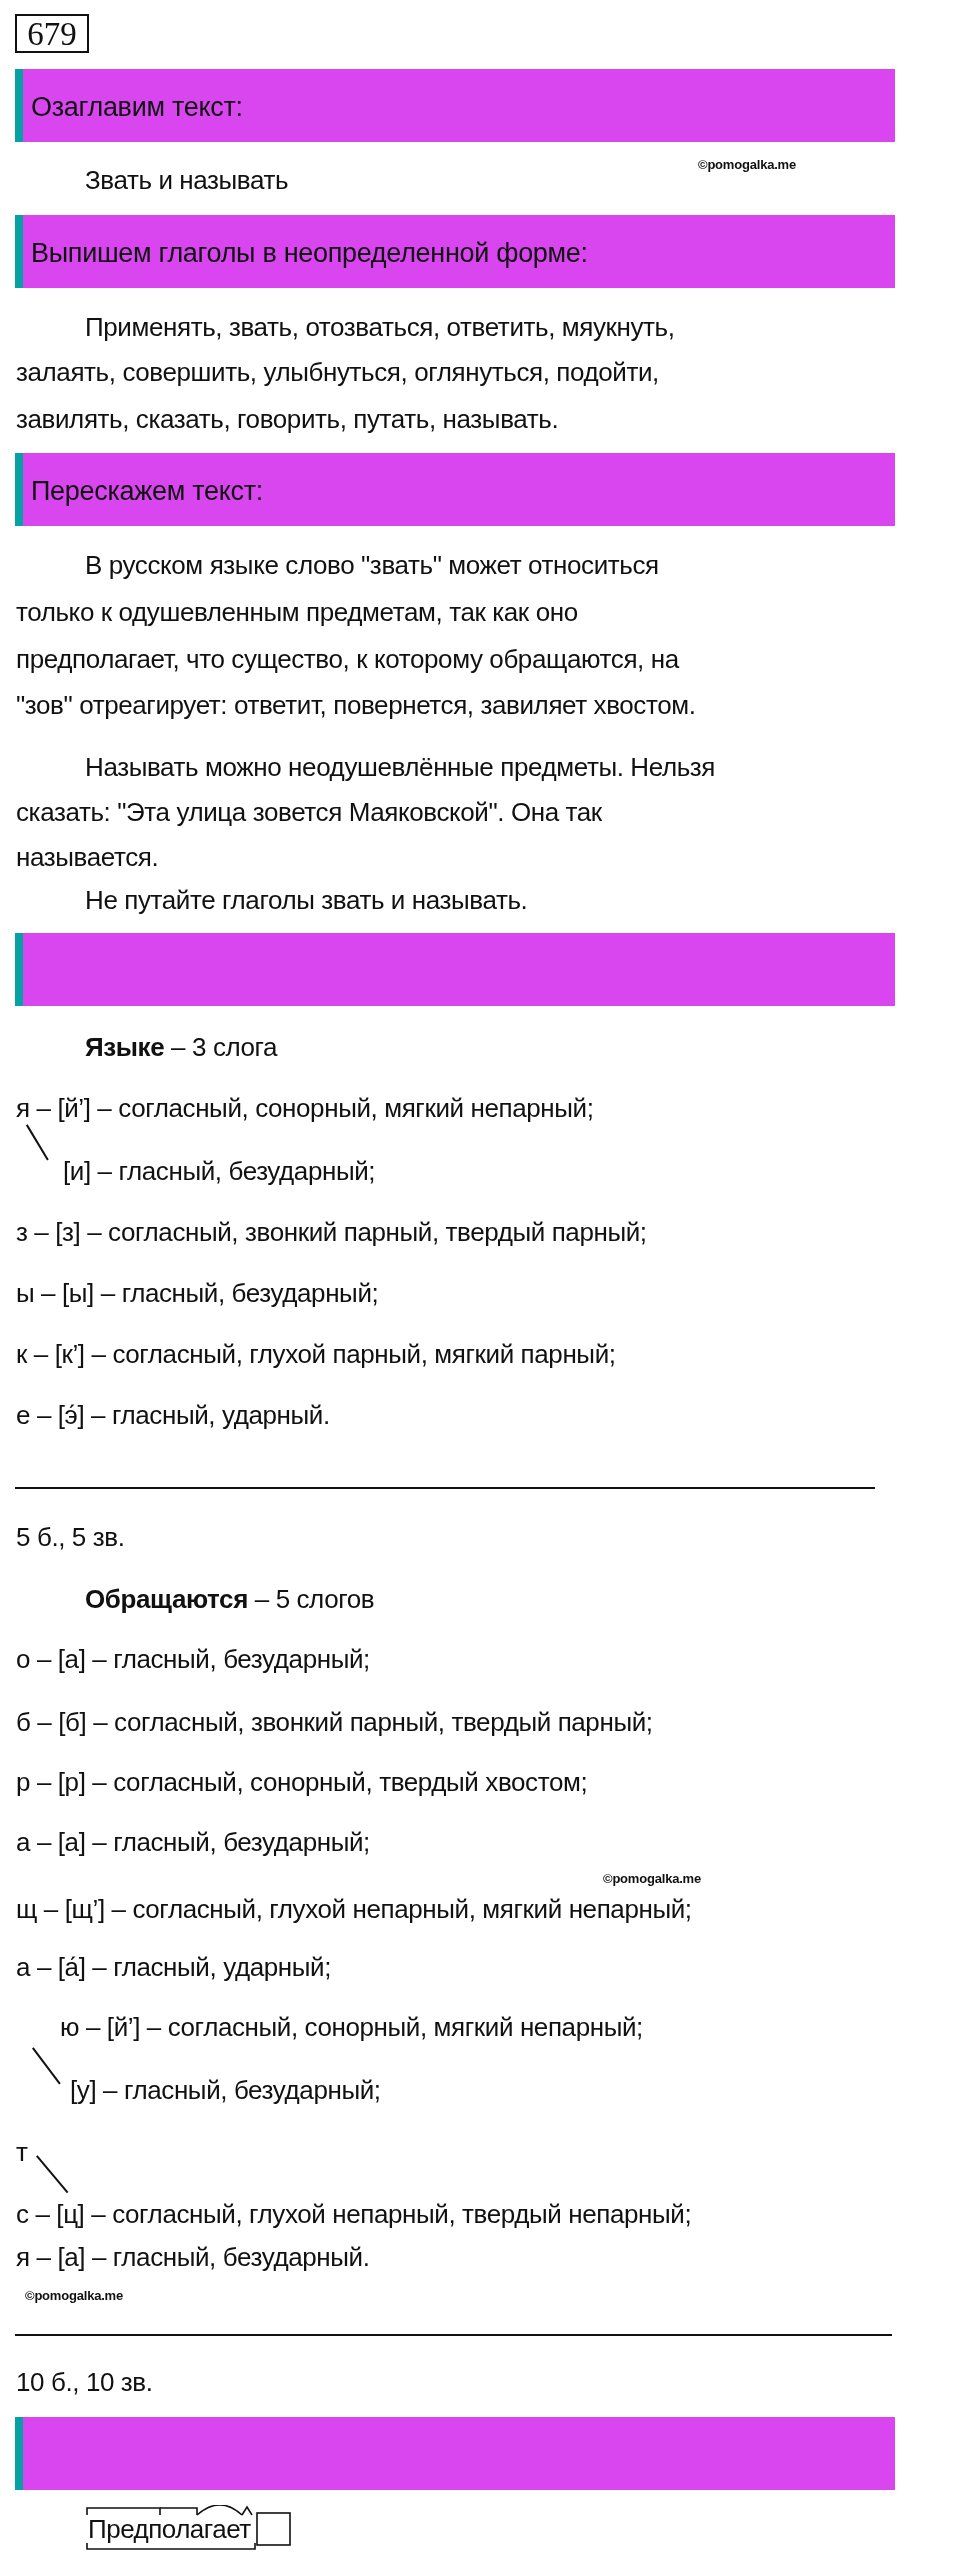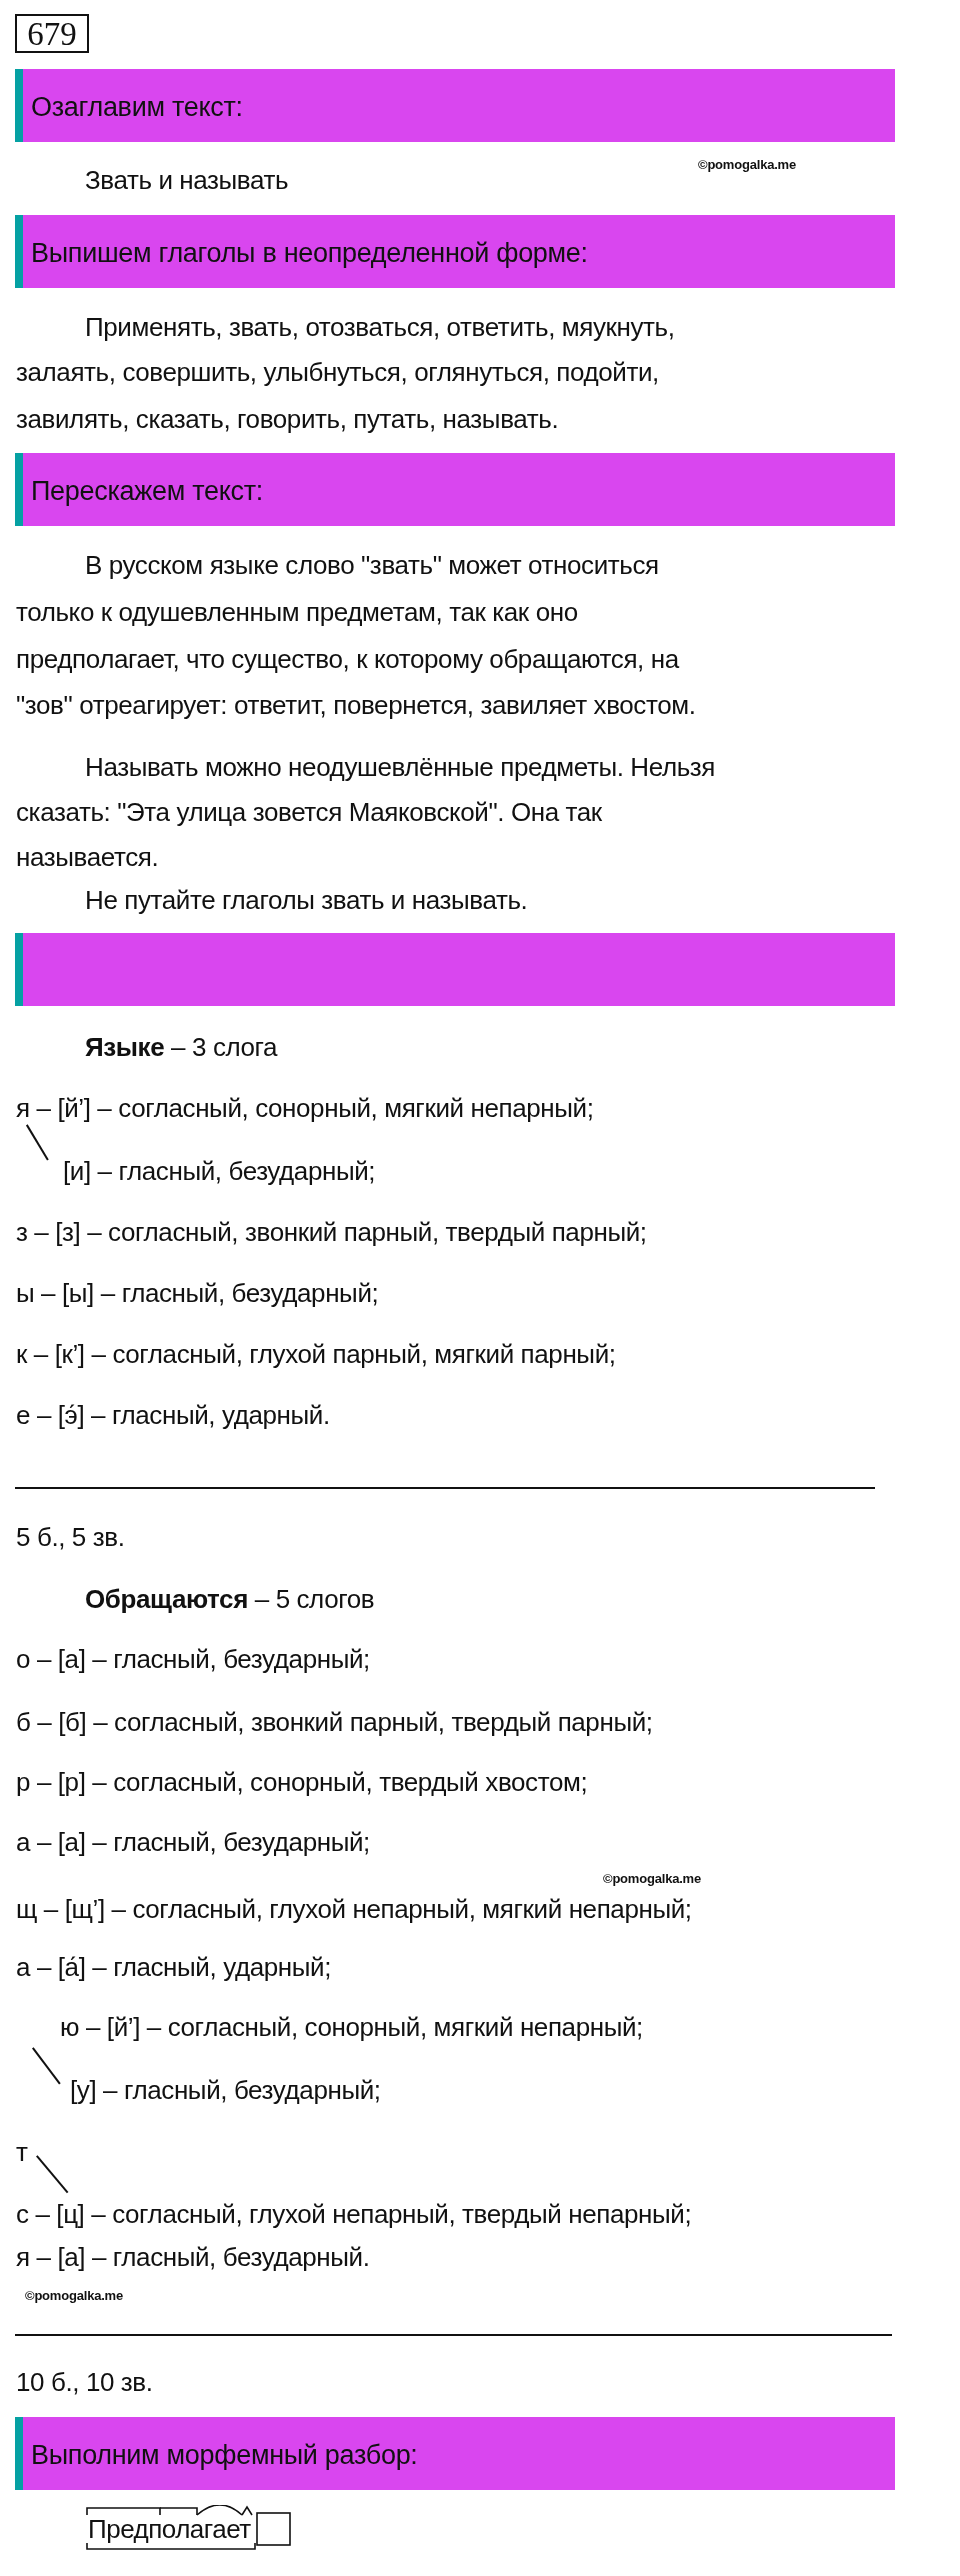--- a/index.html
+++ b/index.html
@@ -84,21 +84,20 @@
 <div class="diag" style="left:37px; top:2155px; width:48px; transform:rotate(50deg);"></div>
 <div class="abs t" style="left:16px; top:2199px;">с – [ц] – согласный, глухой непарный, твердый непарный;</div>
 <div class="abs t" style="left:16px; top:2242px;">я – [а] – гласный, безударный.</div>
 <div class="abs wm" style="left:25px; top:2288px;">©pomogalka.me</div>
 
 <div class="hr" style="top:2334px; width:877px;"></div>
 <div class="abs t" style="left:16px; top:2367px;">10 б., 10 зв.</div>
 
 <div class="banner" style="top:2417px;">
   <div class="bar"></div>
-  <div class="label">Выполним морфемный разбор:</div>
 </div>
 
 <div class="morph">
   <svg width="206" height="46" style="position:absolute;left:0;top:0;">
 
     <polyline points="1,10 1,3 74,3 74,10" fill="none" stroke="#111" stroke-width="1.6"></polyline>
 
     <polyline points="74,3 111,3 111,10" fill="none" stroke="#111" stroke-width="1.6"></polyline>
 
     <path d="M111,10 Q134,-10 156,10" fill="none" stroke="#111" stroke-width="1.6"></path>

